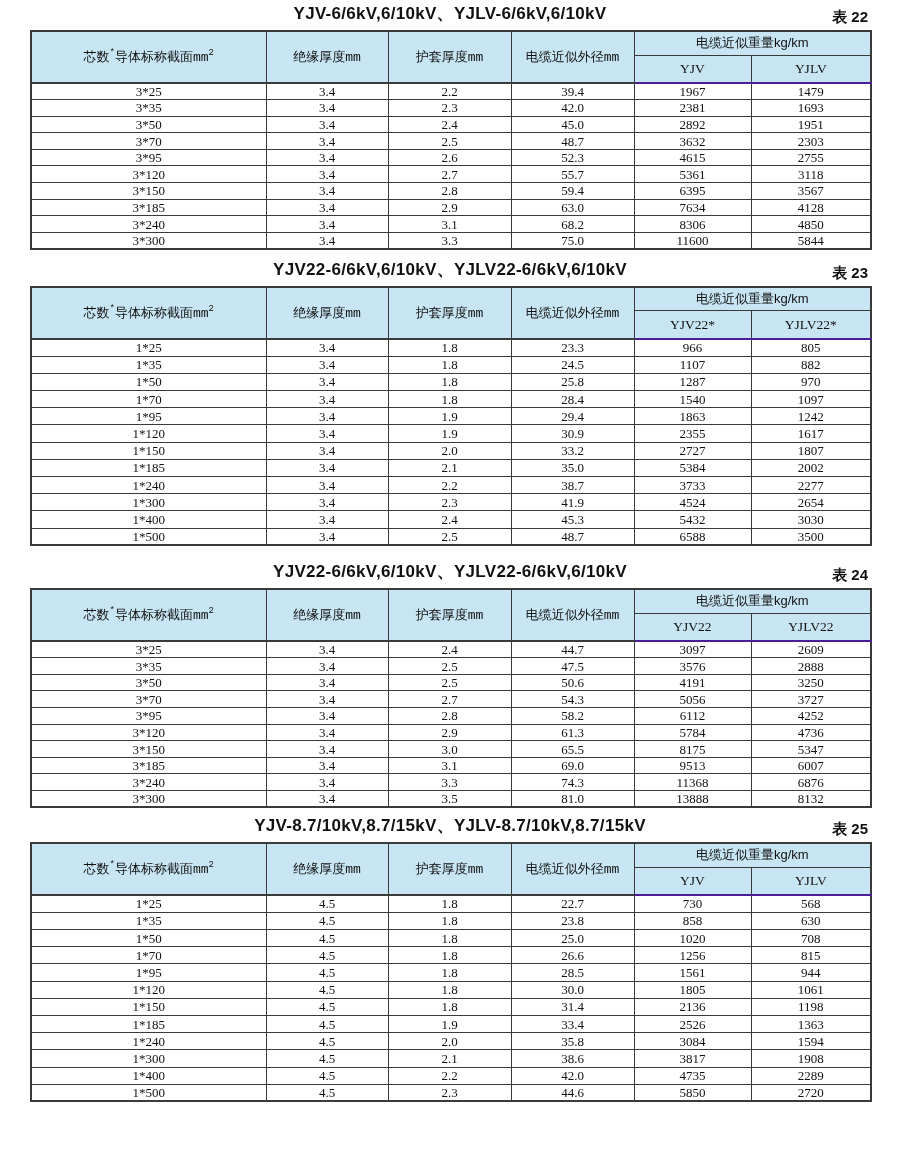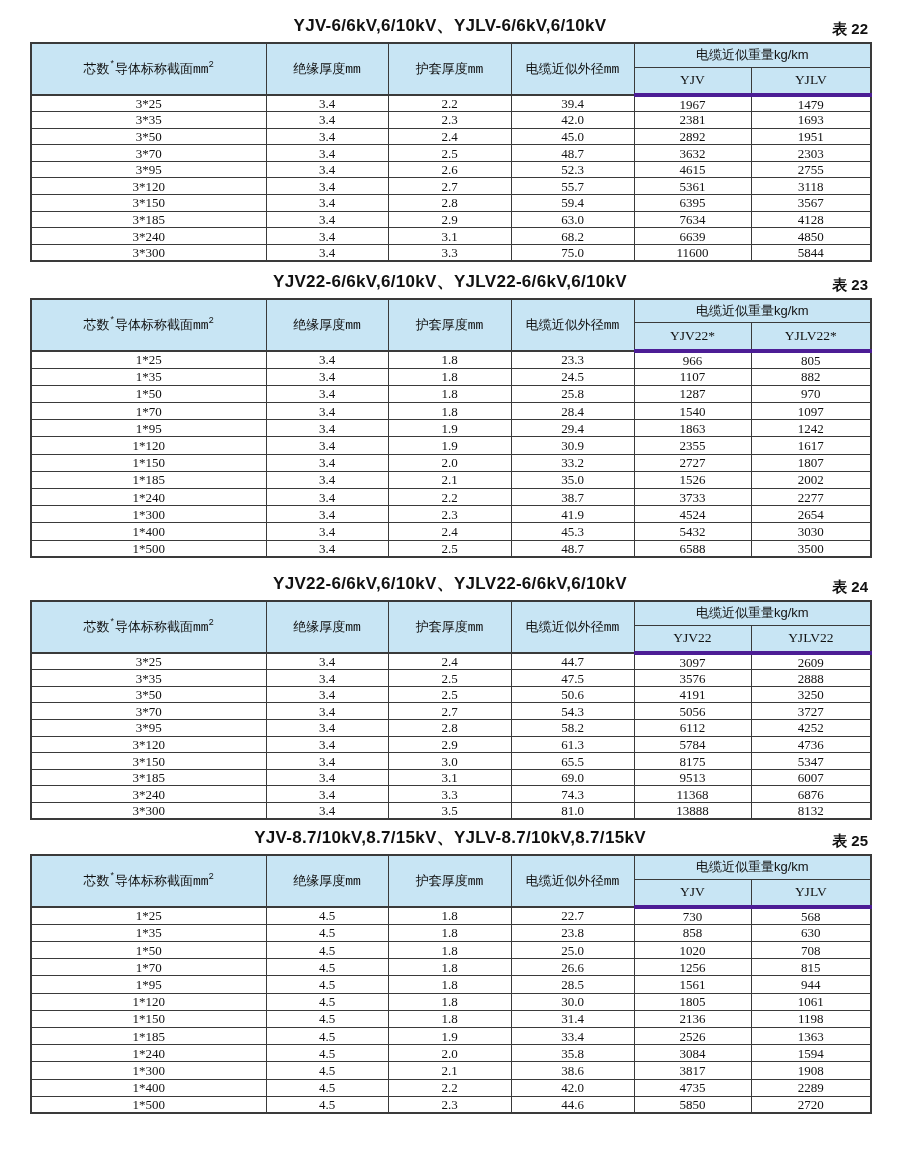--- a/index.html
+++ b/index.html
@@ -3,21 +3,21 @@
 <meta charset="utf-8">
 <style>
   * { box-sizing: border-box; }
   html, body { margin: 0; padding: 0; }
   body {
     width: 900px; height: 1157px;
     background: #ffffff;
     font-family: "Liberation Sans", sans-serif;
     color: #111;
   }
-  .page { position: relative; width: 900px; height: 1157px; overflow: hidden; padding-top: 14px; }
+  .page { position: relative; width: 900px; height: 1157px; overflow: hidden; padding-top: 2px; }
 
   .title-row { position: relative; height: 22px; margin-bottom: 6px; }
   .table-title {
     position: absolute; left: 0; right: 0;
     text-align: center;
     font-size: 17px; font-weight: bold; letter-spacing: 0.3px;
     white-space: nowrap;
   }
   .table-label {
     position: absolute; right: 32px; top: 6px;
@@ -34,21 +34,21 @@
   table.spec th, table.spec td {
     border: 1px solid #3a3a3a;
     text-align: center; vertical-align: middle;
     padding: 0; overflow: hidden; white-space: nowrap;
   }
   table.spec thead th {
     background: #c8e5f4;
     font-size: 13px; font-weight: normal;
   }
   table.spec thead tr.h1 th { height: 24px; }
-  table.spec thead tr.h2 th { height: 28px; border-bottom: 4px solid #4c1d95; }
+  table.spec thead tr.h2 th { height: 28px; border-bottom: 2px solid #4c1d95; }
   table.spec thead th.span2 { border-bottom: 2px solid #3a3a3a; font-family: Liberation Mono, monospace; }
   table.spec thead th.sub { font-family: "Liberation Serif", serif; font-size: 13.5px; }
   sup.hdr { font-size: 9px; position: relative; top: -1px; }
 
   table.spec tbody td {
     font-family: "Liberation Serif", serif;
     font-size: 13px; line-height: 1;
   }
   table.rows10 tbody td { height: 16.6px; }
   table.rows12 tbody td { height: 17.2px; }
@@ -152,21 +152,21 @@
             <td>2.9</td>
             <td>63.0</td>
             <td>7634</td>
             <td>4128</td>
           </tr>
           <tr>
             <td>3*240</td>
             <td>3.4</td>
             <td>3.1</td>
             <td>68.2</td>
-            <td>6639</td>
+            <td>8306</td>
             <td>4850</td>
           </tr>
           <tr>
             <td>3*300</td>
             <td>3.4</td>
             <td>3.3</td>
             <td>75.0</td>
             <td>11600</td>
             <td>5844</td>
           </tr>
@@ -258,21 +258,21 @@
             <td>2.0</td>
             <td>33.2</td>
             <td>2727</td>
             <td>1807</td>
           </tr>
           <tr>
             <td>1*185</td>
             <td>3.4</td>
             <td>2.1</td>
             <td>35.0</td>
-            <td>1526</td>
+            <td>5384</td>
             <td>2002</td>
           </tr>
           <tr>
             <td>1*240</td>
             <td>3.4</td>
             <td>2.2</td>
             <td>38.7</td>
             <td>3733</td>
             <td>2277</td>
           </tr>

